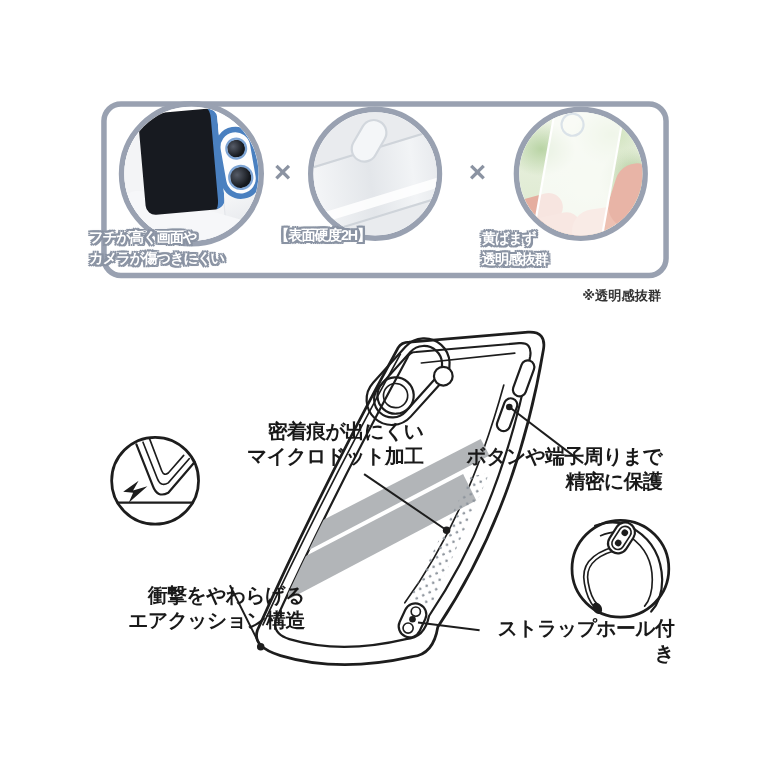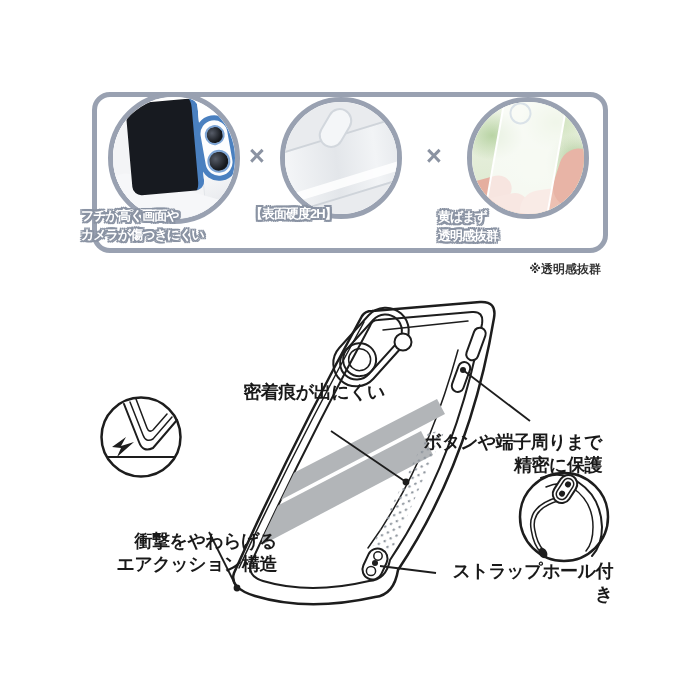--- a/index.html
+++ b/index.html
@@ -204,22 +204,23 @@
         <rect class="lnt" x="-5.5" y="-11.5" width="11" height="23" rx="5.5" fill="none"></rect>
         <circle class="dkf" cx="0" cy="-5.5" r="3"></circle>
         <circle class="dkf" cx="0" cy="5.5" r="3"></circle>
       </g>
       <ellipse class="dkf" cx="543" cy="553" rx="4" ry="5.5" transform="rotate(-30 543 553)"></ellipse>
     </g>
   </svg>
 
   <div class="lbl" style="left:210px;top:381px;width:175px;">
     <span>密着痕が出にくい</span>
-  </div>
-  <div class="lbl lbl-right" style="left:420px;top:431px;width:182px;">
+    <span>マイクロドット加工</span>
+  </div>
+  <div class="lbl lbl-right" style="left:420px;top:404px;width:182px;">
     <span>ボタンや端子周りまで</span>
     <span>精密に保護</span>
   </div>
   <div class="lbl" style="left:112px;top:485px;width:165px;margin-top:45px;">
     <span>衝撃をやわらげる</span>
     <span>エアクッション構造</span>
   </div>
   <div class="lbl" style="left:438px;top:560px;width:175px;">
     <span>ストラップホール付き</span>
   </div>

